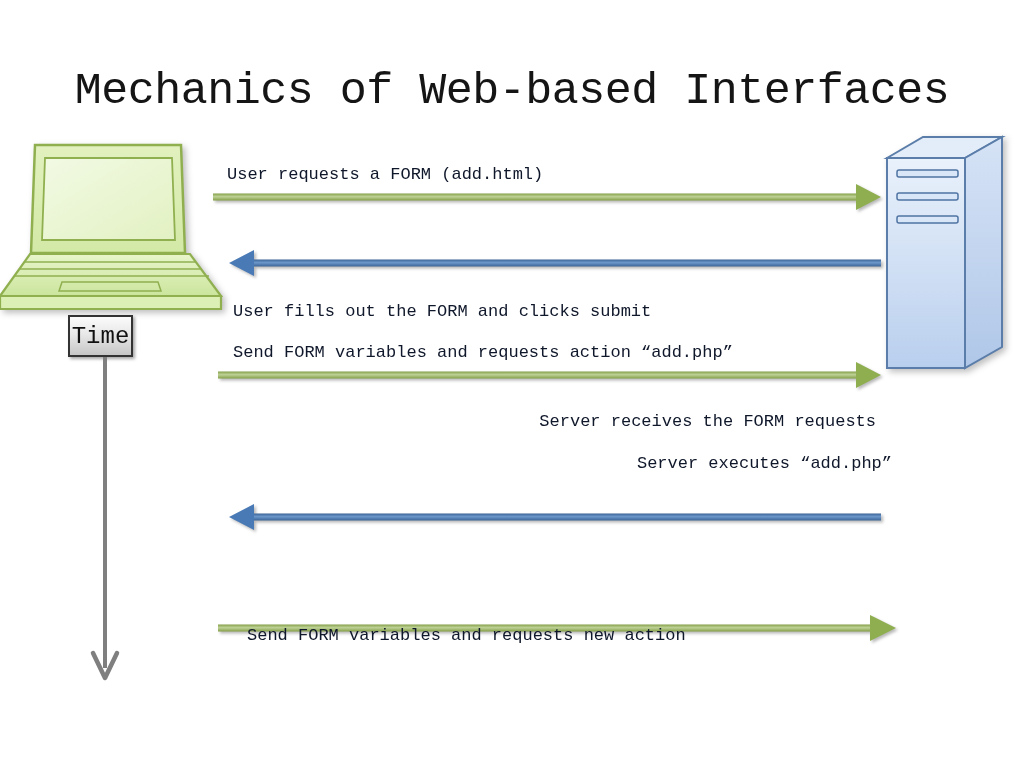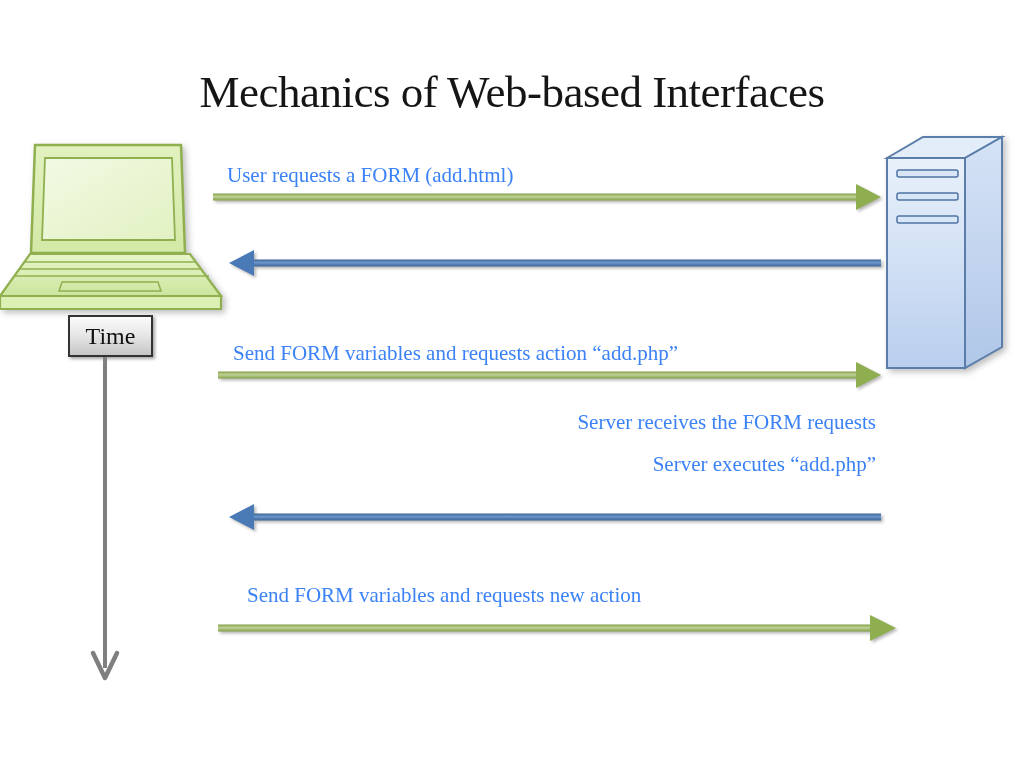--- a/index.html
+++ b/index.html
@@ -1,35 +1,35 @@
 <!DOCTYPE html>
 <html><head>
 <meta charset="utf-8">
 <style>
   html,body{margin:0;padding:0;background:#ffffff;}
   .slide{
     position:relative;width:1024px;height:768px;background:#ffffff;
-    overflow:hidden;font-family:Liberation Serif, serif;
+    overflow:hidden;font-family:Liberation Mono, monospace;
   }
   .title{
     position:absolute;top:66px;left:0;width:100%;margin:0;
     text-align:center;font-size:45px;font-weight:400;color:#151515;
     letter-spacing:-0.5px;
   }
   .lbl{
-    position:absolute;font-size:21px;line-height:24px;color:#3b82f6;
+    position:absolute;font-size:17px;line-height:24px;color:#0f172a;
     white-space:nowrap;
   }
   .overlay{position:absolute;left:0;top:0;width:1024px;height:768px;}
   .shadow{filter:drop-shadow(2px 2.5px 1.5px rgba(0,0,0,0.28));}
   .softshadow{filter:drop-shadow(3px 3px 3px rgba(0,0,0,0.25));}
   .laptop-svg{position:absolute;left:0;top:135px;}
   .server-svg{position:absolute;left:868px;top:121px;}
   .time-box{
-    position:absolute;left:68px;top:315px;width:85px;height:42px;
+    position:absolute;left:68px;top:315px;width:65px;height:42px;
     box-sizing:border-box;border:2px solid #333333;
     background:linear-gradient(#fbfbfb,#e8e8e8 45%,#c6c6c6);
     box-shadow:2px 2px 3px rgba(0,0,0,0.35);
     display:flex;align-items:center;justify-content:center;
     font-size:24px;color:#111111;
   }
 </style>
 </head>
 <body>
 
@@ -134,18 +134,19 @@
       <polygon points="870,615 870,641 896,628" fill="#8fae4f"></polygon>
     </g>
 
     <g>
       <line x1="105" y1="357" x2="105" y2="668" stroke="#7f7f7f" stroke-width="4"></line>
       <polyline points="93,653 105,678 117,653" fill="none" stroke="#7f7f7f" stroke-width="4.5" stroke-linecap="round" stroke-linejoin="round"></polyline>
     </g>
   </svg>
 
   <div class="lbl" style="left:227px;top:163px">User requests a FORM (add.html)</div>
+  <div class="lbl" style="left:233px;top:300px">User fills out the FORM and clicks submit</div>
   <div class="lbl" style="left:233px;top:341px">Send FORM variables and requests action “add.php”</div>
   <div class="lbl" style="right:148px;top:410px">Server receives the FORM requests</div>
-  <div class="lbl" style="right:148px;top:452px">Server executes “add.php”</div>
-  <div class="lbl" style="left:247px;top:583px">Send FORM variables and requests new action</div>
+  <div class="lbl" style="right:132px;top:452px">Server executes “add.php”</div>
+  <div class="lbl" style="left:247px;top:624px">Send FORM variables and requests new action</div>
 
 </div>
 
 </body></html>

